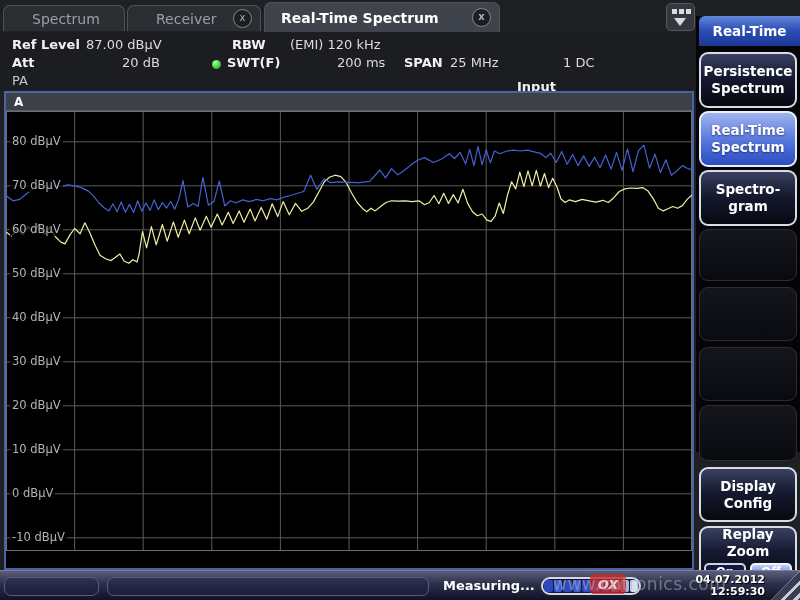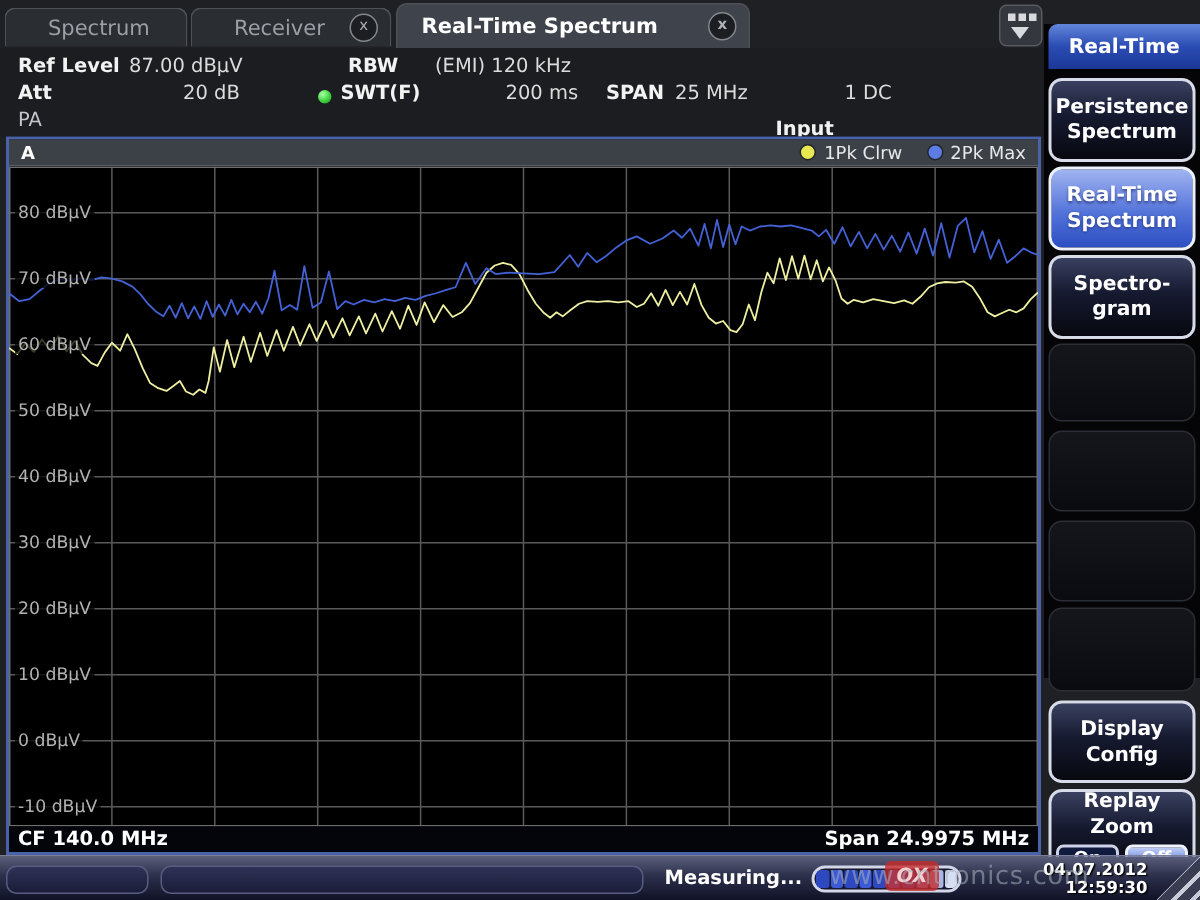--- a/index.html
+++ b/index.html
@@ -124,30 +124,20 @@
     <span class="s-label" style="left:404px;top:23px;">SPAN</span>
     <span class="s-val" style="left:450px;top:23px;">25 MHz</span>
     <span class="s-label" style="left:517px;top:23px;margin-top:24px;">Input</span>
     <span class="s-val" style="left:563px;top:23px;">1 DC</span>
     <span class="s-val" style="left:12px;top:41px;color:#c2c6ca;">PA</span>
   </div>
 
   <div class="chart-panel">
     <div class="chart-header">
       <span class="window-label">A</span>
-      <div class="legend" id="legend">
-          <span class="legend-item">
-            <span class="legend-dot" style="background: rgb(232, 232, 82);"></span>
-            <span>1Pk Clrw</span>
-          </span>
-          <span class="legend-item">
-            <span class="legend-dot" style="background: rgb(92, 124, 228);"></span>
-            <span>2Pk Max</span>
-          </span>
-        </div>
     </div>
     <div class="plot" id="plot">
         <svg width="686" height="440" viewBox="0 0 686 440">
           <line x1="0.0" y1="0" x2="0.0" y2="440" stroke="#5a5a5a" stroke-width="1"></line>
           <line x1="68.6" y1="0" x2="68.6" y2="440" stroke="#5a5a5a" stroke-width="1"></line>
           <line x1="137.2" y1="0" x2="137.2" y2="440" stroke="#5a5a5a" stroke-width="1"></line>
           <line x1="205.8" y1="0" x2="205.8" y2="440" stroke="#5a5a5a" stroke-width="1"></line>
           <line x1="274.4" y1="0" x2="274.4" y2="440" stroke="#5a5a5a" stroke-width="1"></line>
           <line x1="343.0" y1="0" x2="343.0" y2="440" stroke="#5a5a5a" stroke-width="1"></line>
           <line x1="411.6" y1="0" x2="411.6" y2="440" stroke="#5a5a5a" stroke-width="1"></line>
@@ -175,24 +165,20 @@
         <div class="ytick" style="top: 84.8px;">70 dBµV</div>
         <div class="ytick" style="top: 128.8px;">60 dBµV</div>
         <div class="ytick" style="top: 172.8px;">50 dBµV</div>
         <div class="ytick" style="top: 216.8px;">40 dBµV</div>
         <div class="ytick" style="top: 260.8px;">30 dBµV</div>
         <div class="ytick" style="top: 304.8px;">20 dBµV</div>
         <div class="ytick" style="top: 348.8px;">10 dBµV</div>
         <div class="ytick" style="top: 392.8px;">0 dBµV</div>
         <div class="ytick" style="top: 436.8px;">-10 dBµV</div>
       </div>
-    <div class="cf-bar">
-      <span>CF 140.0 MHz</span>
-      <span>Span 24.9975 MHz</span>
-    </div>
   </div>
 
   <div class="sidebar">
     <div class="sb-header">Real-Time</div>
     <div id="softkeys">
         <div class="sb-btn normal" style="top: 36px; height: 56px;"><span>Persistence
 Spectrum</span></div>
         <div class="sb-btn active" style="top: 95px; height: 56px;"><span>Real-Time
 Spectrum</span></div>
         <div class="sb-btn normal" style="top: 154px; height: 56px;"><span>Spectro-

